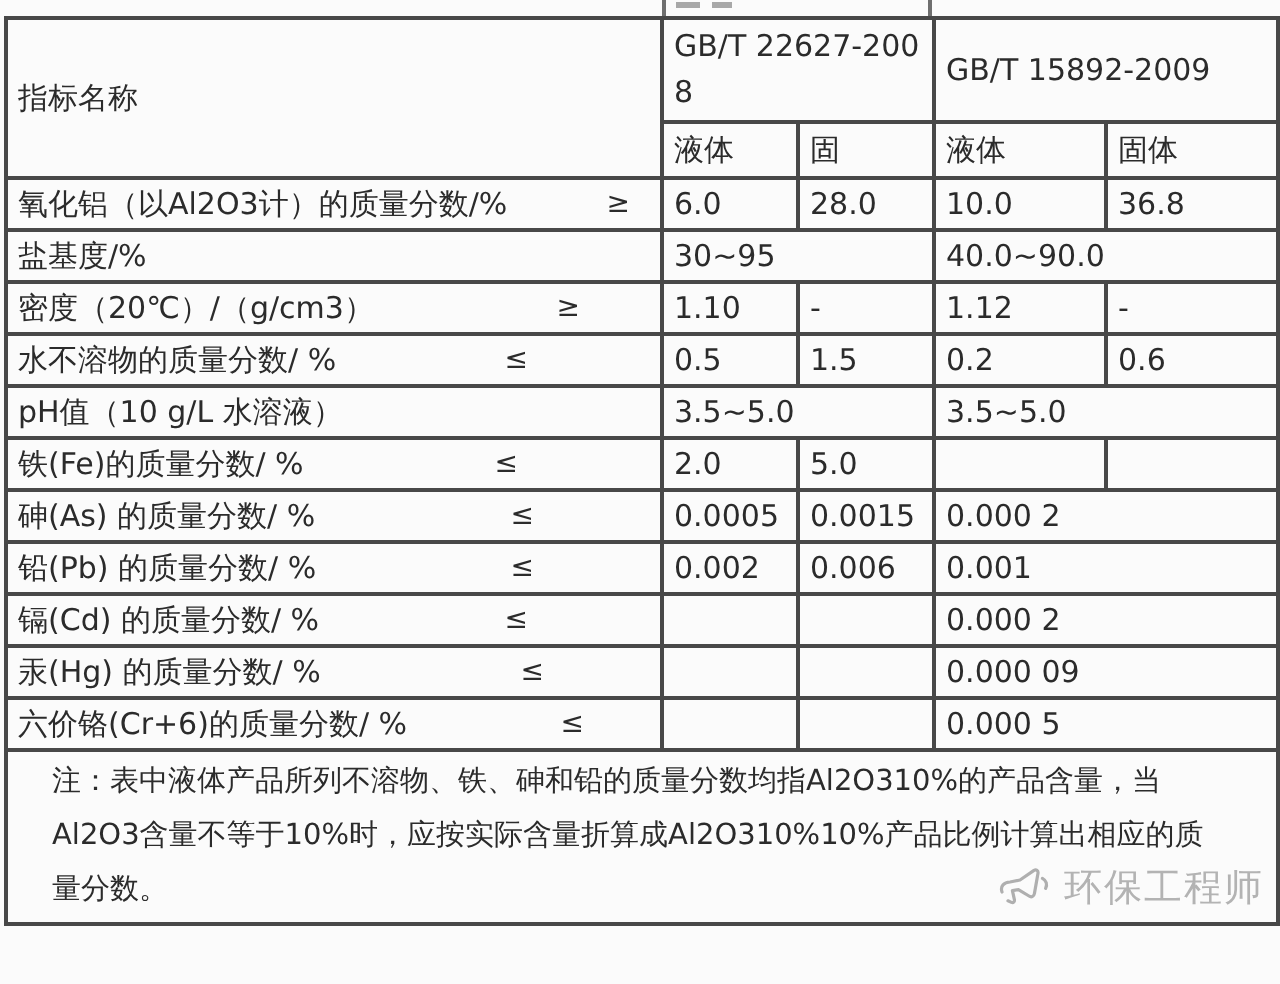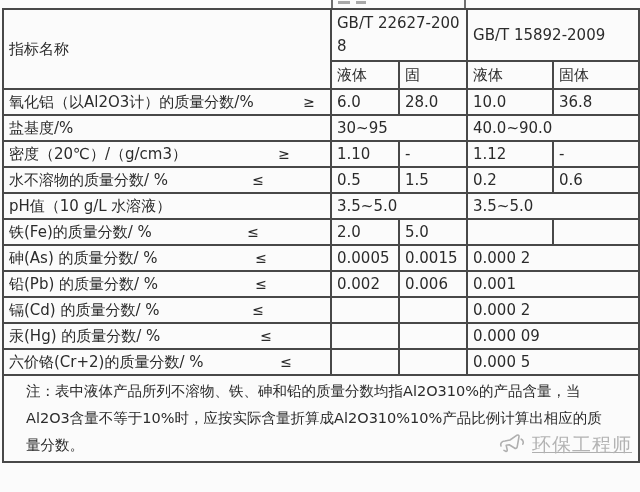--- a/index.html
+++ b/index.html
@@ -34,21 +34,21 @@
   tbody tr:nth-child(9)  .cmp{right:66px;}
   tbody tr:nth-child(10) .cmp{right:58px;}
   tbody tr:nth-child(11) .cmp{right:38px;}
   td.note-cell{
     height:80px;white-space:normal;line-height:27px;
     font-size:14.5px;padding:2px 22px;vertical-align:top;position:relative;
   }
   .watermark{
     position:absolute;right:6px;bottom:3px;
     display:flex;align-items:center;gap:5px;
-    color:#a9a9a9;opacity:.92;text-decoration:underline;
+    color:#a9a9a9;opacity:.92;
   }
   .wm-text{font-size:19px;letter-spacing:1px;color:#adadad;}
   .wm-icon svg{display:block;}
   .remnant{position:absolute;background:#6f6f6f;}
   .remnant-dash{position:absolute;background:#a8a8a8;}
 </style>
 </head>
 <body>
 
 <div class="stage">
@@ -136,21 +136,21 @@
           <td></td>
           <td colspan="2">0.000 2</td>
         </tr>
         <tr>
           <td class="label-cell"><span>汞(Hg) 的质量分数/ %</span><span class="cmp">≤</span></td>
           <td></td>
           <td></td>
           <td colspan="2">0.000 09</td>
         </tr>
         <tr>
-          <td class="label-cell"><span>六价铬(Cr+2)的质量分数/ %</span><span class="cmp">≤</span></td>
+          <td class="label-cell"><span>六价铬(Cr+6)的质量分数/ %</span><span class="cmp">≤</span></td>
           <td></td>
           <td></td>
           <td colspan="2">0.000 5</td>
         </tr>
       </tbody>
     <tfoot>
       <tr>
         <td colspan="5" class="note-cell">
           <span>注：表中液体产品所列不溶物、铁、砷和铅的质量分数均指Al2O310%的产品含量，当Al2O3含量不等于10%时，应按实际含量折算成Al2O310%10%产品比例计算出相应的质量分数。</span>
           <span class="watermark">

